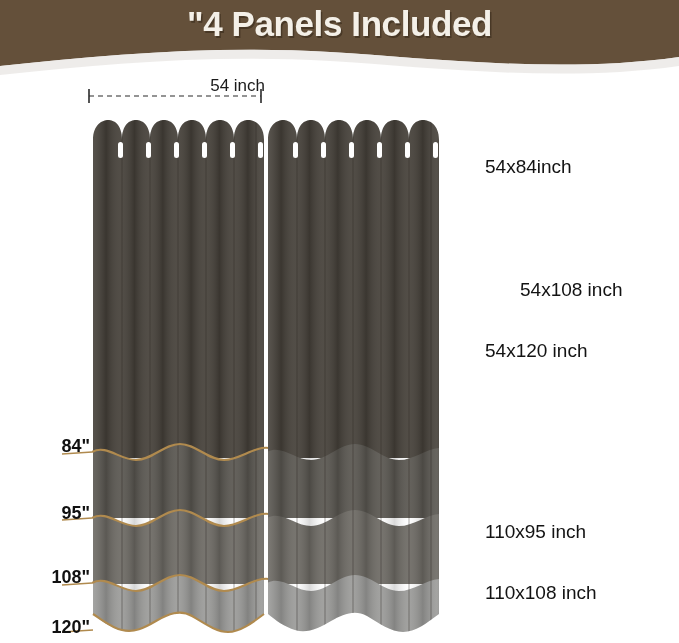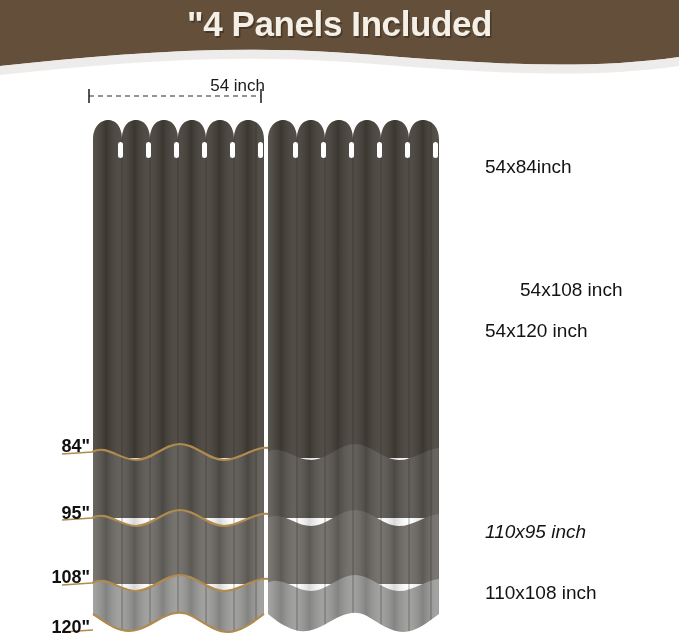--- a/index.html
+++ b/index.html
@@ -74,23 +74,23 @@
   .size-label {
     position: absolute;
     left: 485px;
     font-size: 19px;
     color: #131313;
     white-space: nowrap;
   }
   #size-0 { top: 156px; }
   #size-1 { top: 218px; }
   #size-2 { top: 279px; margin-left: 35px; }
-  #size-3 { top: 320px; }
+  #size-3 { top: 340px; }
   #size-4 { top: 461px; }
-  #size-5 { top: 521px; font-style: italic; }
+  #size-5 { top: 521px; }
   #size-6 { top: 582px; }
 </style>
 </head>
 <body>
 
 <div id="page">
 
   <div id="banner">
     <svg width="679" height="82" viewBox="0 0 679 82">
       <path d="M0,0 L679,0 L679,57 C560,74 430,58 330,52 C215,45 100,55 0,66 Z" fill="#64503a"></path>

